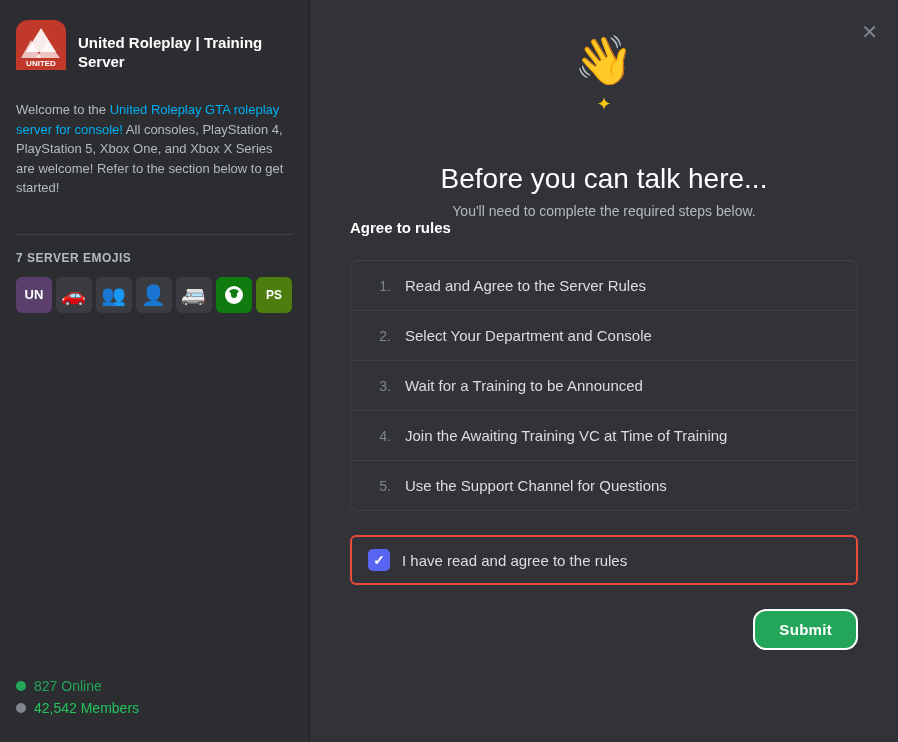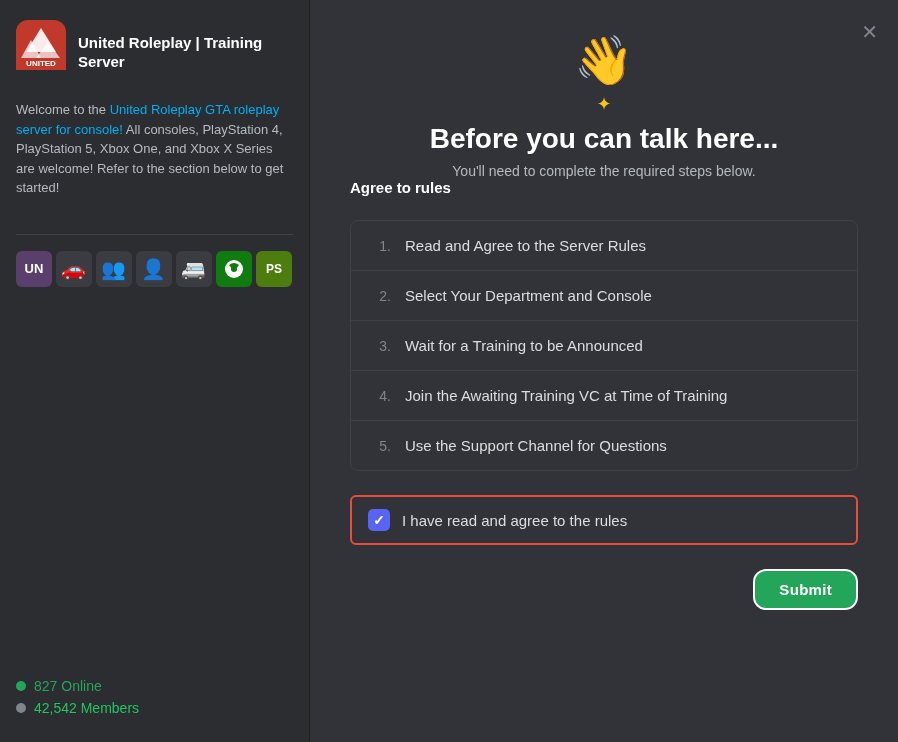--- a/index.html
+++ b/index.html
@@ -165,23 +165,24 @@
     }
 
     .sparkle {
       color: #f5c518;
       font-size: 18px;
       margin-bottom: 8px;
     }
 
     .modal-title {
       font-size: 28px;
-      font-weight: 700;
+      font-weight: 400;
       color: #ffffff;
       margin-bottom: 8px;
+      margin-top: 40px;
     }
 
     .modal-subtitle {
       font-size: 14px;
       color: #b5bac1;
       text-align: center;
     }
 
     .steps-container {
       width: 100%;
@@ -303,20 +304,21 @@
     </div>
     <div class="server-name">United Roleplay | Training Server</div>
   </div>
 
   <p class="server-description">
     Welcome to the <a>United Roleplay GTA roleplay server for console!</a> All consoles, PlayStation 4, PlayStation 5, Xbox One, and Xbox X Series are welcome! Refer to the section below to get started!
   </p>
 
   <hr class="divider">
 
+  <div class="section-label">7 SERVER EMOJIS</div>
 
   <div class="emoji-grid">
     <div class="emoji-item" style="background:#5a3e6b; font-size:13px; font-weight:900; color:white;">UN</div>
     <div class="emoji-item">🚗</div>
     <div class="emoji-item">👥</div>
     <div class="emoji-item">👤</div>
     <div class="emoji-item">🚐</div>
     <div class="emoji-item xbox" style="font-size:13px; font-weight:900; color:white;">
       <svg width="20" height="20" viewBox="0 0 20 20">
           <circle cx="10" cy="10" r="9" fill="white"></circle>

